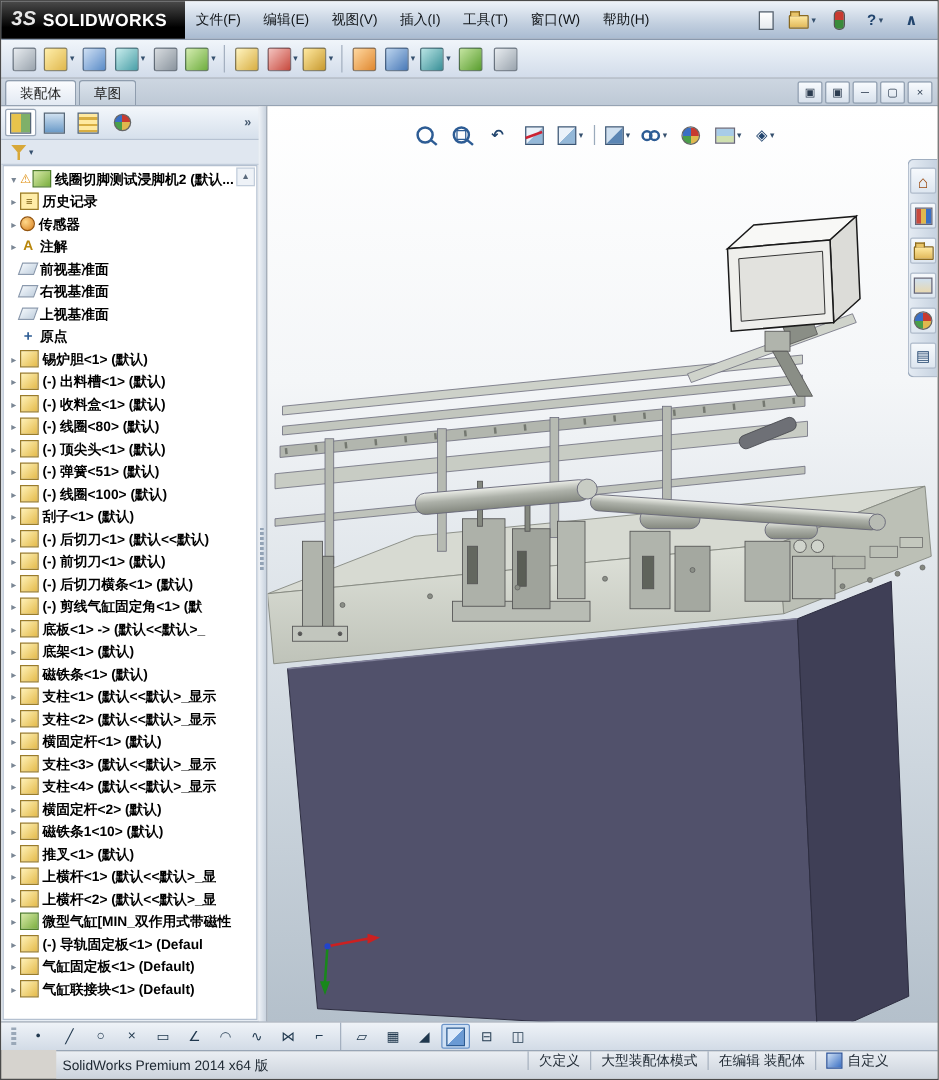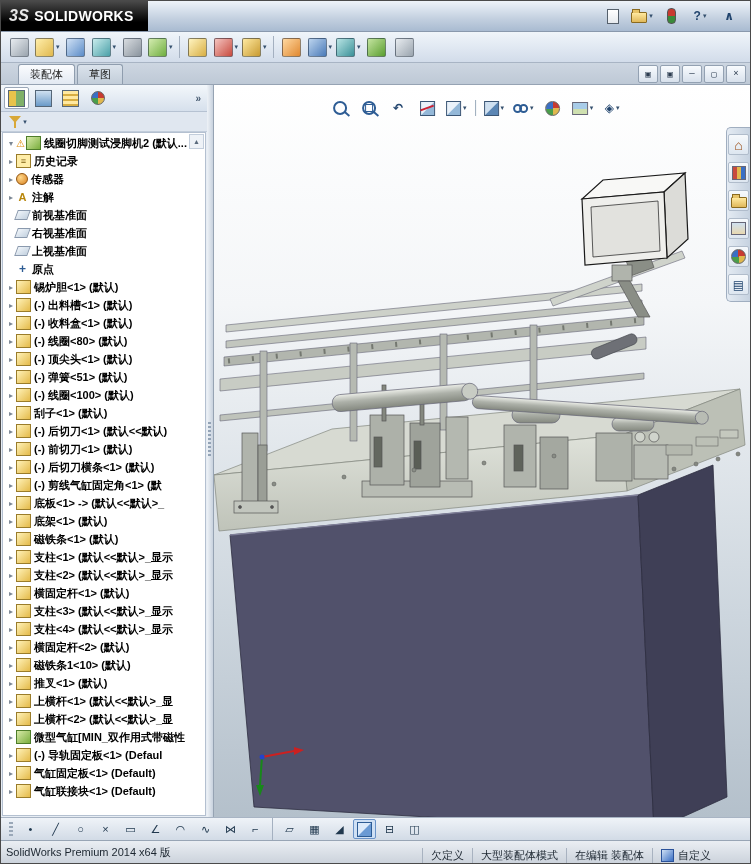--- a/index.html
+++ b/index.html
@@ -28,21 +28,21 @@
   .gi-blue2{background:linear-gradient(135deg,#bcd4ee,#4a7ab8);}
   .gi-teal{background:linear-gradient(135deg,#c8ecec,#4aa0a8);}
   .gi-teal2{background:linear-gradient(135deg,#b8e4e4,#3a9098);}
   .gi-green{background:linear-gradient(135deg,#d4ecb0,#6fae3f);}
   .gi-green2{background:linear-gradient(135deg,#c4e4a0,#5a9e2f);}
   .gi-red{background:linear-gradient(135deg,#f4c4c0,#c84a3e);}
   .gi-gold{background:linear-gradient(135deg,#ffe9a0,#c89a30);}
   .gi-orange{background:linear-gradient(135deg,#ffd8a0,#e08830);}
 
   
-  .tabrow{height:21px;flex:none;background:linear-gradient(#cdd6e1,#bec9d6);display:flex;align-items:flex-end;padding-left:17px;border-bottom:1px solid #96a3b3;position:relative;font-family:Liberation Mono, monospace;}
+  .tabrow{height:21px;flex:none;background:linear-gradient(#cdd6e1,#bec9d6);display:flex;align-items:flex-end;padding-left:3px;border-bottom:1px solid #96a3b3;position:relative;}
   .ctabs{display:flex;align-items:flex-end;height:100%;}
   .ctab{padding:2px 11px 2px;margin-right:2px;border:1px solid #8f9dae;border-bottom:none;border-radius:3px 3px 0 0;background:linear-gradient(#dbe3ec,#c2cdd9);font-size:11px;color:#222;}
   .ctab.active{background:linear-gradient(#fbfcfe,#e2e9f2);}
   .winctrls{position:absolute;right:4px;top:2px;display:flex;gap:2px;}
   .wc-btn{width:18px;height:16px;border:1px solid #93a1b2;background:linear-gradient(#f8fbfe,#d8e1ec);display:flex;align-items:center;justify-content:center;font-size:9px;color:#2c3c50;border-radius:2px;}
 
   
   .main{flex:1;display:flex;min-height:0;}
   .panel{width:206px;flex:none;background:#e7edf4;display:flex;flex-direction:column;min-height:0;}
   .panel-tabs{height:24px;flex:none;display:flex;align-items:center;gap:2px;padding:1px 3px;background:linear-gradient(#f3f7fb,#d6e0ec);border-bottom:1px solid #b6c2d2;}
@@ -110,37 +110,46 @@
   .ti-sensor{border-radius:50%;background:radial-gradient(circle at 35% 35%,#ffd88a,#d88020);border:1px solid #94550f;width:10px;height:10px;}
   .ti-annotation{color:#b8860b;font-weight:bold;font-size:11px;}
   .ti-warn{color:#e09010;font-size:10px;margin-right:1px;flex:none;}
 
   
   .sketchbar{height:22px;flex:none;display:flex;align-items:center;gap:2px;padding-left:8px;background:linear-gradient(#eff3f8,#d2dbe6);border-top:1px solid #a8b4c4;}
   .sk-btn{width:21px;height:18px;display:flex;align-items:center;justify-content:center;font-size:11px;color:#20384e;border:1px solid transparent;border-radius:2px;}
   .sk-btn.active{background:#cfe0f4;border-color:#6a93c8;}
   .sk-grip{width:4px;height:14px;background:repeating-linear-gradient(#9aa8b8 0 2px,transparent 2px 4px);margin-right:4px;}
 
-  .statusbar{height:22px;flex:none;display:flex;align-items:center;background:linear-gradient(#eaeef3,#ccd3dc);border-top:1px solid #98a5b5;font-size:11px;color:#1c2630;}
+  .statusbar{height:22px;flex:none;display:flex;align-items:center;background:linear-gradient(#eaeef3,#ccd3dc);border-top:1px solid #98a5b5;font-size:11px;color:#1c2630;margin-left:44px;}
   .sb-left{padding-left:5px;white-space:nowrap;}
-  .sb-right{margin-left:auto;display:flex;align-items:flex-end;height:100%;}
+  .sb-right{margin-left:auto;display:flex;align-items:flex-start;height:100%;}
   .sb-cell{display:flex;align-items:center;padding:0 8px;border-left:1px solid #a8b2c0;white-space:nowrap;gap:4px;}
   .sb-icon{width:11px;height:11px;border:1px solid #2a529a;background:linear-gradient(135deg,#cfe0f4,#3a6fc4);}
   .sb-grip{width:14px;background:repeating-linear-gradient(135deg,#9aa8b8 0 2px,transparent 2px 4px);}
 </style>
 </head>
 <body>
 
 <div class="window">
 
   <div class="titlebar">
     <div class="logo">
       <span class="logo-mark">3S</span>
       <span>SOLIDWORKS</span>
     </div>
+    <div class="menus" id="menus">
+        <span class="menu-item">文件(F)</span>
+        <span class="menu-item">编辑(E)</span>
+        <span class="menu-item">视图(V)</span>
+        <span class="menu-item">插入(I)</span>
+        <span class="menu-item">工具(T)</span>
+        <span class="menu-item">窗口(W)</span>
+        <span class="menu-item">帮助(H)</span>
+      </div>
     <div class="quick" id="quick">
         <div class="tb-btn">
           <span class="ic-page"></span>
         </div>
         <div class="tb-btn">
           <span class="ic-folder"></span>
           <span class="dd">▾</span>
         </div>
         <div class="tb-btn">
           <span class="ic-capsule"></span>

